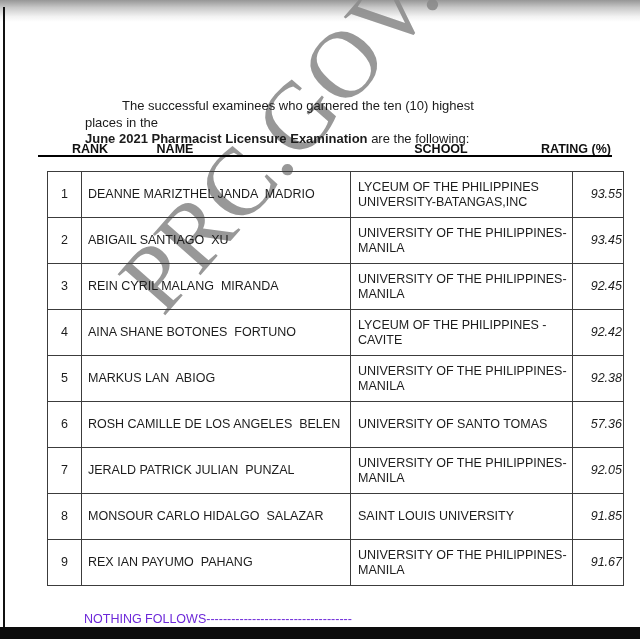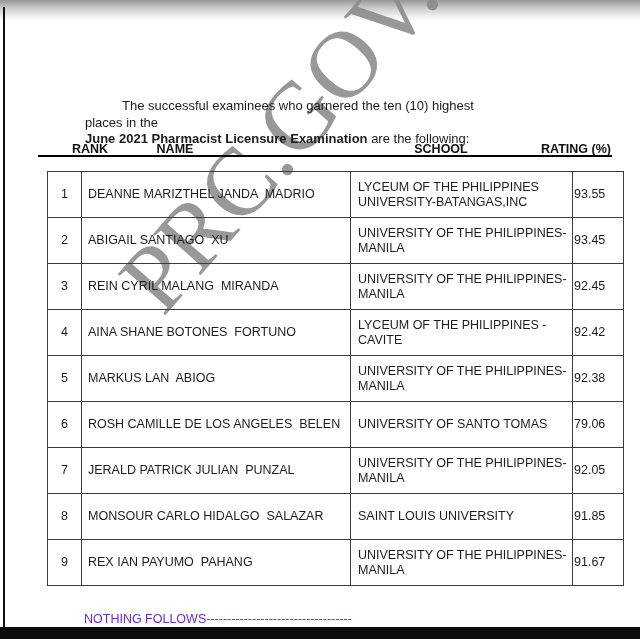--- a/index.html
+++ b/index.html
@@ -40,21 +40,21 @@
   }
   table.results td{
     border:1px solid #3c3c3c;
     font-size:12.5px;line-height:15px;color:#1c1c1c;
     height:43px;vertical-align:middle;
     overflow:hidden;
   }
   td.rank{width:31px;text-align:center;}
   td.name{width:261px;padding-left:6px;white-space:pre-wrap;}
   td.school{width:210px;padding-left:7px;padding-right:4px;}
-  td.rating{width:48px;text-align:left;}
+  td.rating{width:48px;text-align:right;font-style:italic;}
   .nothing-follows{
     position:absolute;left:84px;top:612px;
     font-size:12.5px;color:#6d28d9;white-space:nowrap;
   }
   .page-left-border{
     position:absolute;left:3px;top:7px;width:2px;height:632px;background:#111;z-index:3;
   }
   .page-bottom-border{
     position:absolute;left:0;top:627px;width:640px;height:12px;background:#0c0c0c;z-index:3;
   }
@@ -106,21 +106,21 @@
       <tr>
         <td class="rank">5</td>
         <td class="name">MARKUS LAN  ABIOG</td>
         <td class="school">UNIVERSITY OF THE PHILIPPINES-MANILA</td>
         <td class="rating">92.38</td>
       </tr>
       <tr>
         <td class="rank">6</td>
         <td class="name">ROSH CAMILLE DE LOS ANGELES  BELEN</td>
         <td class="school">UNIVERSITY OF SANTO TOMAS</td>
-        <td class="rating">79.06</td>
+        <td class="rating">57.36</td>
       </tr>
       <tr>
         <td class="rank">7</td>
         <td class="name">JERALD PATRICK JULIAN  PUNZAL</td>
         <td class="school">UNIVERSITY OF THE PHILIPPINES-MANILA</td>
         <td class="rating">92.05</td>
       </tr>
       <tr>
         <td class="rank">8</td>
         <td class="name">MONSOUR CARLO HIDALGO  SALAZAR</td>

